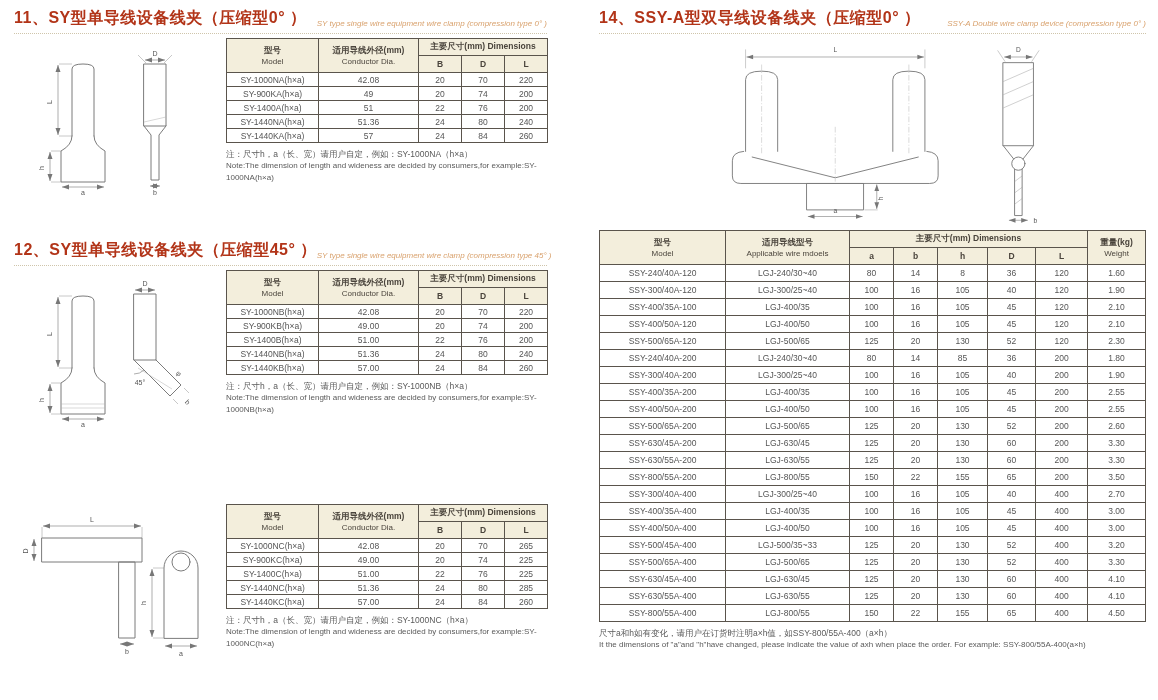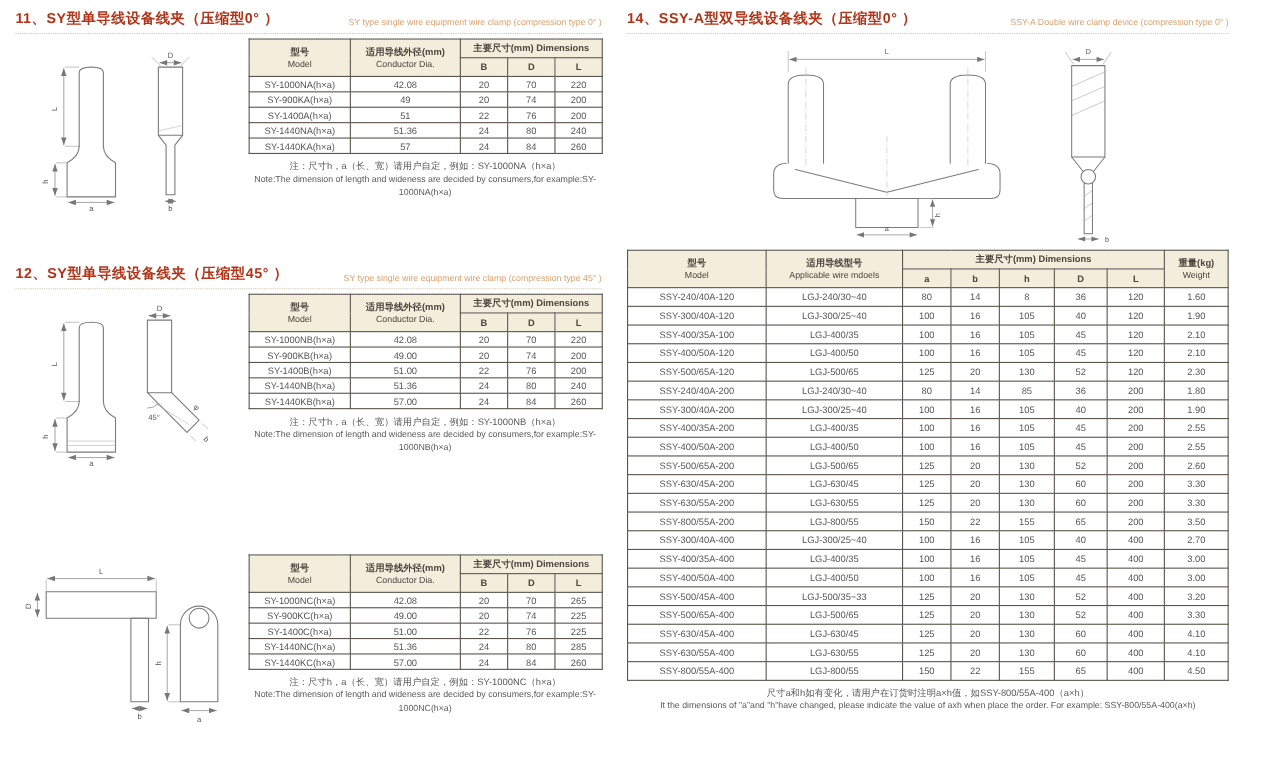--- a/index.html
+++ b/index.html
@@ -5,45 +5,45 @@
   html,body{margin:0;padding:0;}
   body{
     width:1158px;height:700px;position:relative;overflow:hidden;
     background:#ffffff;color:#4f4f4f;
     font-family:"Liberation Sans","DejaVu Sans",sans-serif;
   }
   .section{position:absolute;}
   #s11{left:14px;top:8px;width:533px;}
   #s12{left:14px;top:240px;width:533px;}
   #s13{left:14px;top:500px;width:533px;}
-  #s14{left:570px;top:8px;width:547px;}
+  #s14{left:599px;top:8px;width:547px;}
 
   .title-row{
     display:flex;justify-content:space-between;align-items:flex-end;
     border-bottom:1px dotted #cfc5ab;padding-bottom:4px;
   }
-  .title-zh{color:#b23418;font-weight:bold;font-size:13px;letter-spacing:0.5px;white-space:nowrap;}
-  .title-en{color:#d9a26e;font-size:8px;white-space:nowrap;padding-bottom:1px;}
+  .title-zh{color:#b23418;font-weight:bold;font-size:16px;letter-spacing:0.5px;white-space:nowrap;}
+  .title-en{color:#d9a26e;font-size:8px;white-space:nowrap;padding-bottom:1px;font-style:italic;}
 
   .content{display:flex;margin-top:4px;}
   .diagram{width:212px;flex:none;padding-top:6px;}
   .tablewrap{width:321px;flex:none;}
 
   table{border-collapse:collapse;table-layout:fixed;}
   .small-table{width:321px;}
   .big-table{width:546px;margin-top:3px;}
   th,td{border:1px solid #5a544c;text-align:center;vertical-align:middle;overflow:hidden;}
   th{background:#f3eedc;font-size:8.5px;font-weight:bold;color:#4a443c;padding:2px 1px;}
   th .en{font-weight:normal;font-size:8px;}
   td{font-size:8.5px;color:#555;padding:2px 2px;background:#fff;}
   .small-table td{padding:1.5px 2px;}
   .big-table td{padding:3px 2px;}
   .hrow2 th{padding:3px 1px;}
 
-  .note{margin-top:5px;font-size:8px;line-height:1.45;color:#5a5a5a;text-align:center;}
+  .note{margin-top:5px;font-size:8px;line-height:1.45;color:#5a5a5a;}
   .note .zh{font-size:8.5px;}
 
   
   svg{display:block;}
   .outline{fill:none;stroke:#7b7b7b;stroke-width:1;stroke-linejoin:round;stroke-linecap:round;}
   .dimline{stroke:#8a8a8a;stroke-width:0.7;fill:none;}
   .ext{stroke:#9a9a9a;stroke-width:0.55;}
   .thin{stroke:#b0b0b0;stroke-width:0.5;}
   .hatch{stroke:#9a9a9a;stroke-width:0.5;}
   text.dim{font-size:7px;fill:#555;}

